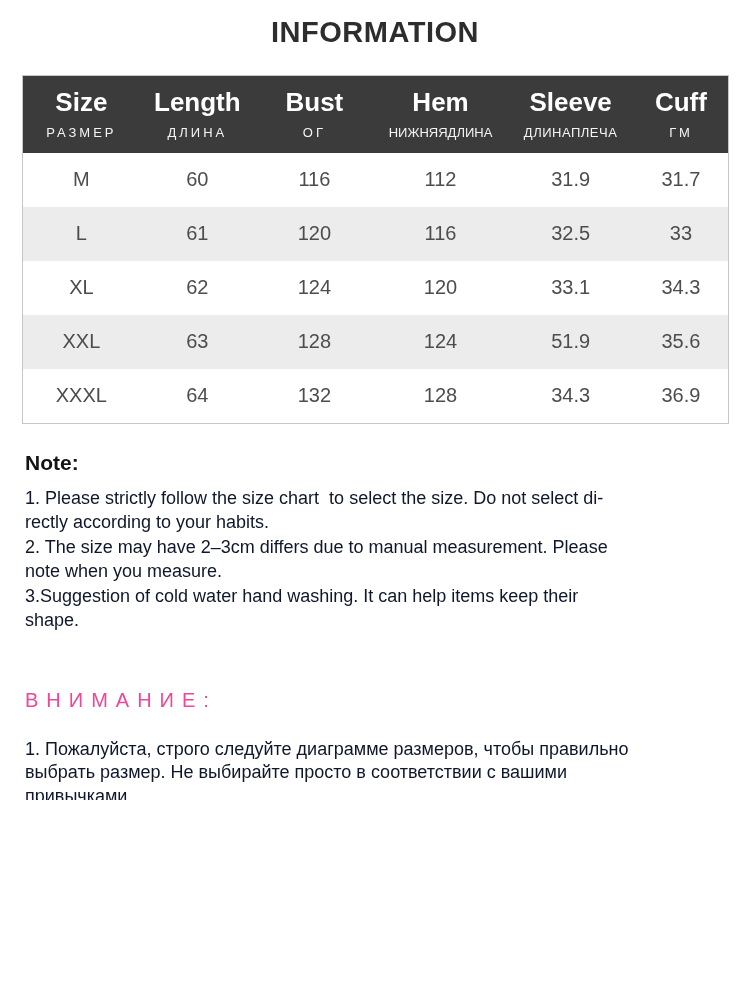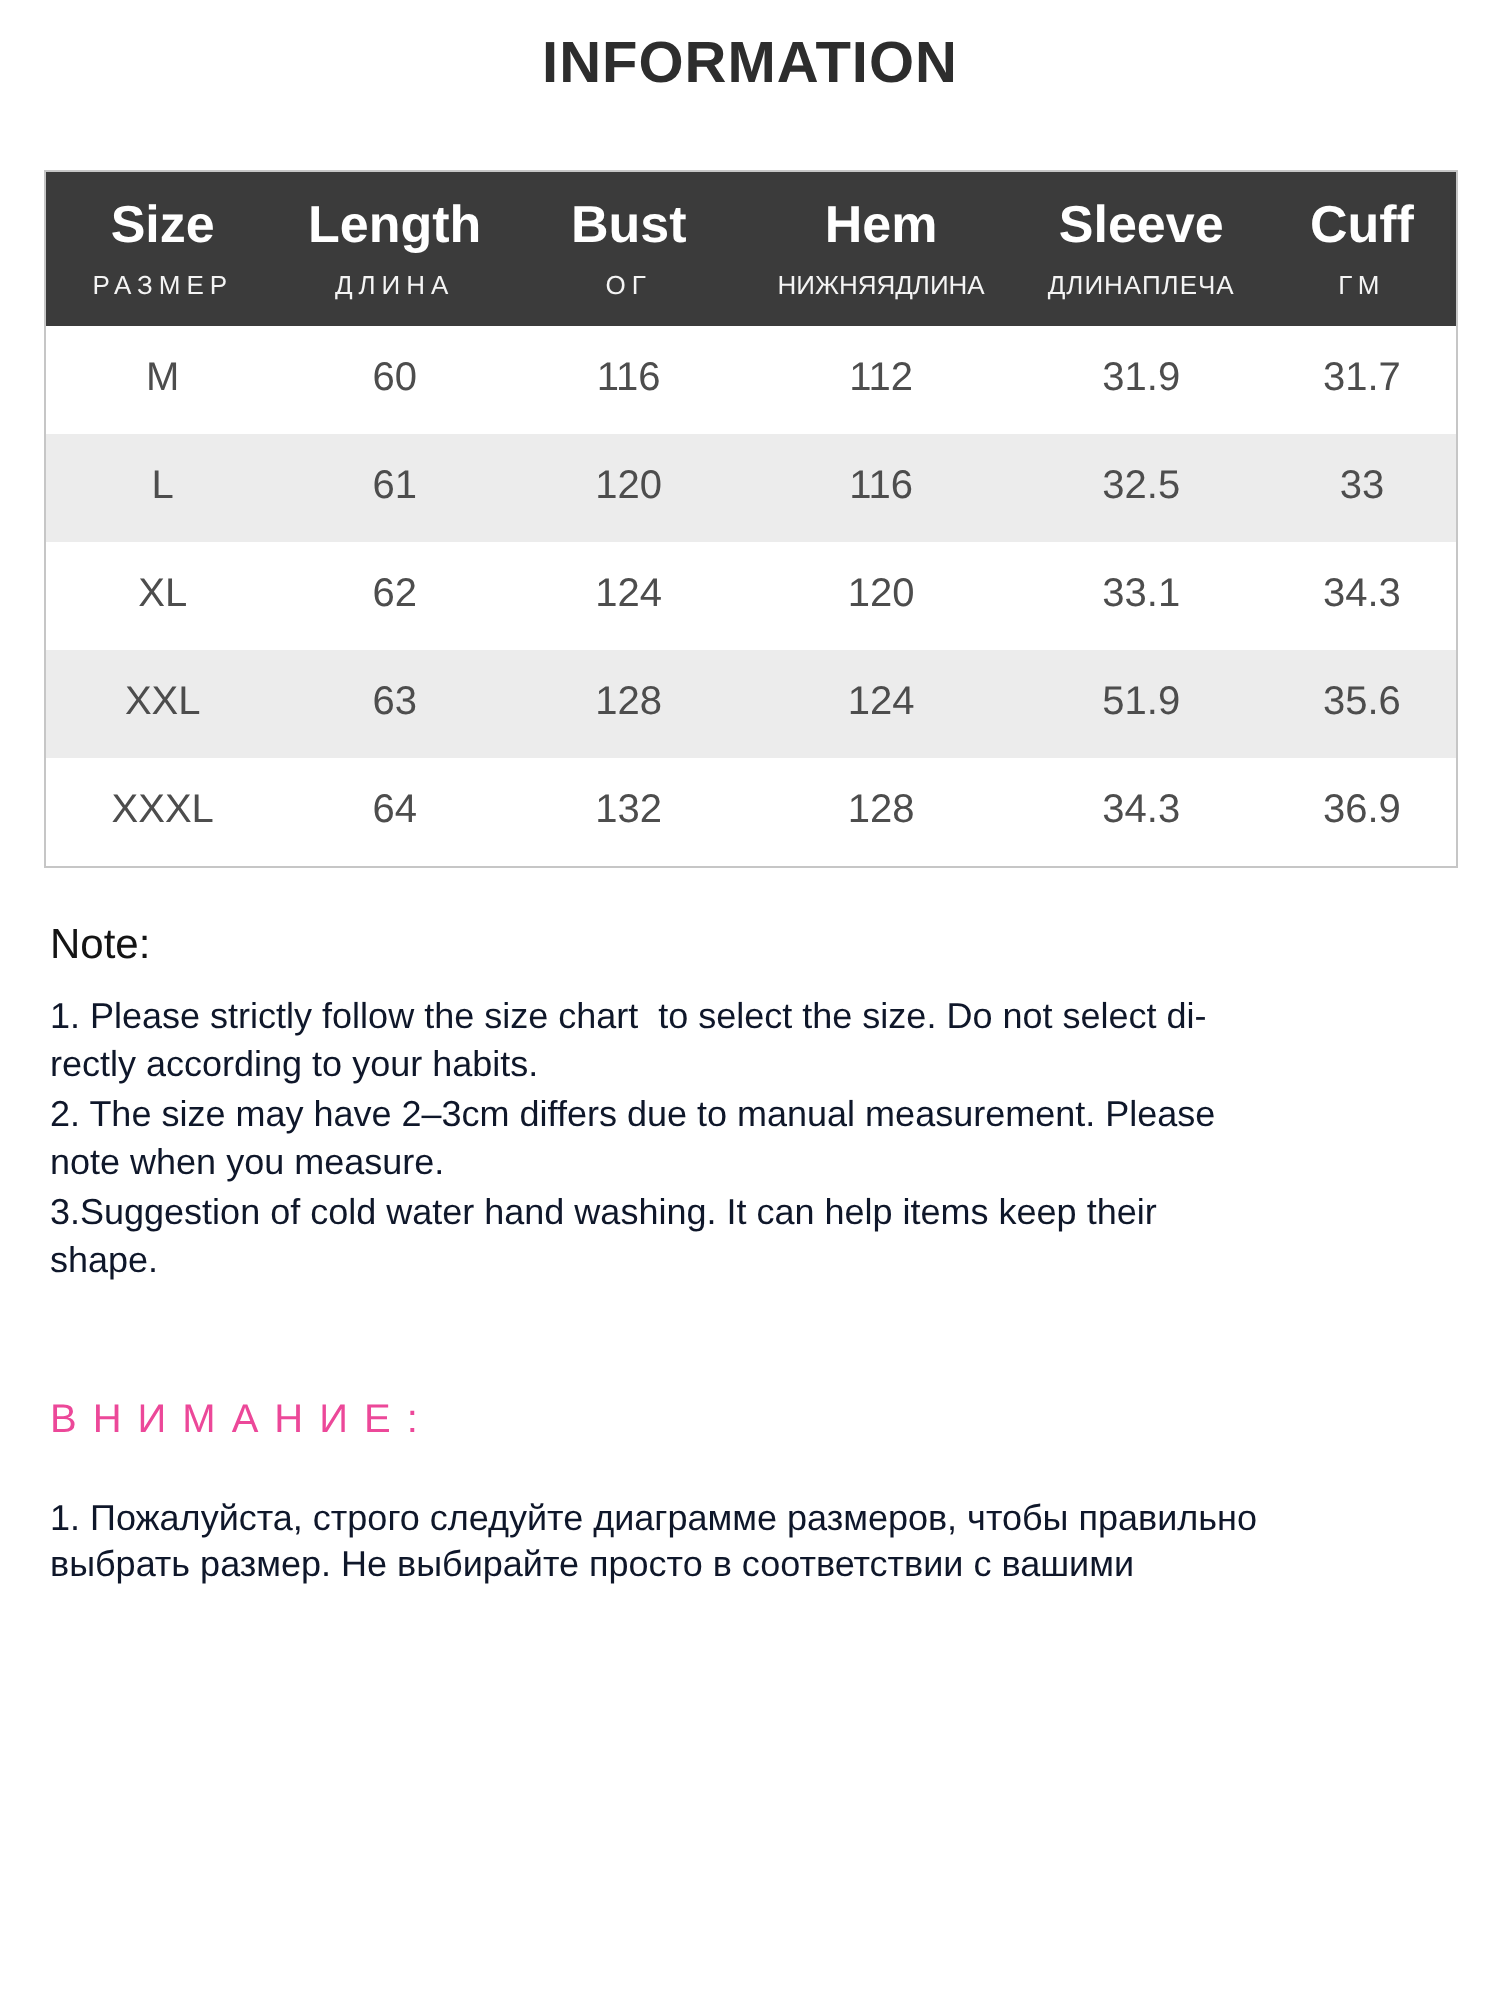--- a/index.html
+++ b/index.html
@@ -19,21 +19,21 @@
   }
   .page{position:relative;width:750px;height:800px;overflow:hidden;}
 
   .title{
     margin:16px 0 0;text-align:center;
     font-size:29px;font-weight:bold;letter-spacing:.5px;color:#2d2d2d;
     line-height:32px;
   }
 
   table.size-table{
-    width:707px;margin:37px auto 0;
+    width:707px;margin:27px auto 0;
     border-collapse:separate;border-spacing:0;table-layout:fixed;
     border:1px solid var(--table-border);
   }
   table.size-table col.c1{width:16.7%;}
   table.size-table col.c2{width:16.2%;}
   table.size-table col.c3{width:17.0%;}
   table.size-table col.c4{width:18.8%;}
   table.size-table col.c5{width:18.1%;}
   table.size-table col.c6{width:13.2%;}
 
@@ -46,21 +46,21 @@
   thead th[data-name="column-header-hem"] .h-ru{letter-spacing:0;}
   thead th[data-name="column-header-sleeve"] .h-ru{letter-spacing:.5px;}
 
   tbody td{
     height:54px;text-align:center;vertical-align:middle;
     font-size:20px;color:var(--value-text);background:#ffffff;
   }
   tbody tr.stripe td{background:var(--stripe);}
 
   .note-heading{
-    margin:26px 25px 0;font-size:21px;font-weight:400;color:#141414;line-height:25px;
+    margin:26px 25px 0;font-size:21px;font-weight:700;color:#141414;line-height:25px;
   }
   .note-lines{
     margin:11px 25px 0;font-size:18px;line-height:24.5px;color:#0f172a;
     white-space:pre-wrap;
   }
   .attn-heading{
     margin:55px 25px 0;font-size:20px;font-weight:500;color:#ec4899;
     letter-spacing:8px;line-height:24px;
   }
   .note-lines.ru{line-height:23.5px;margin-top:26px;}

